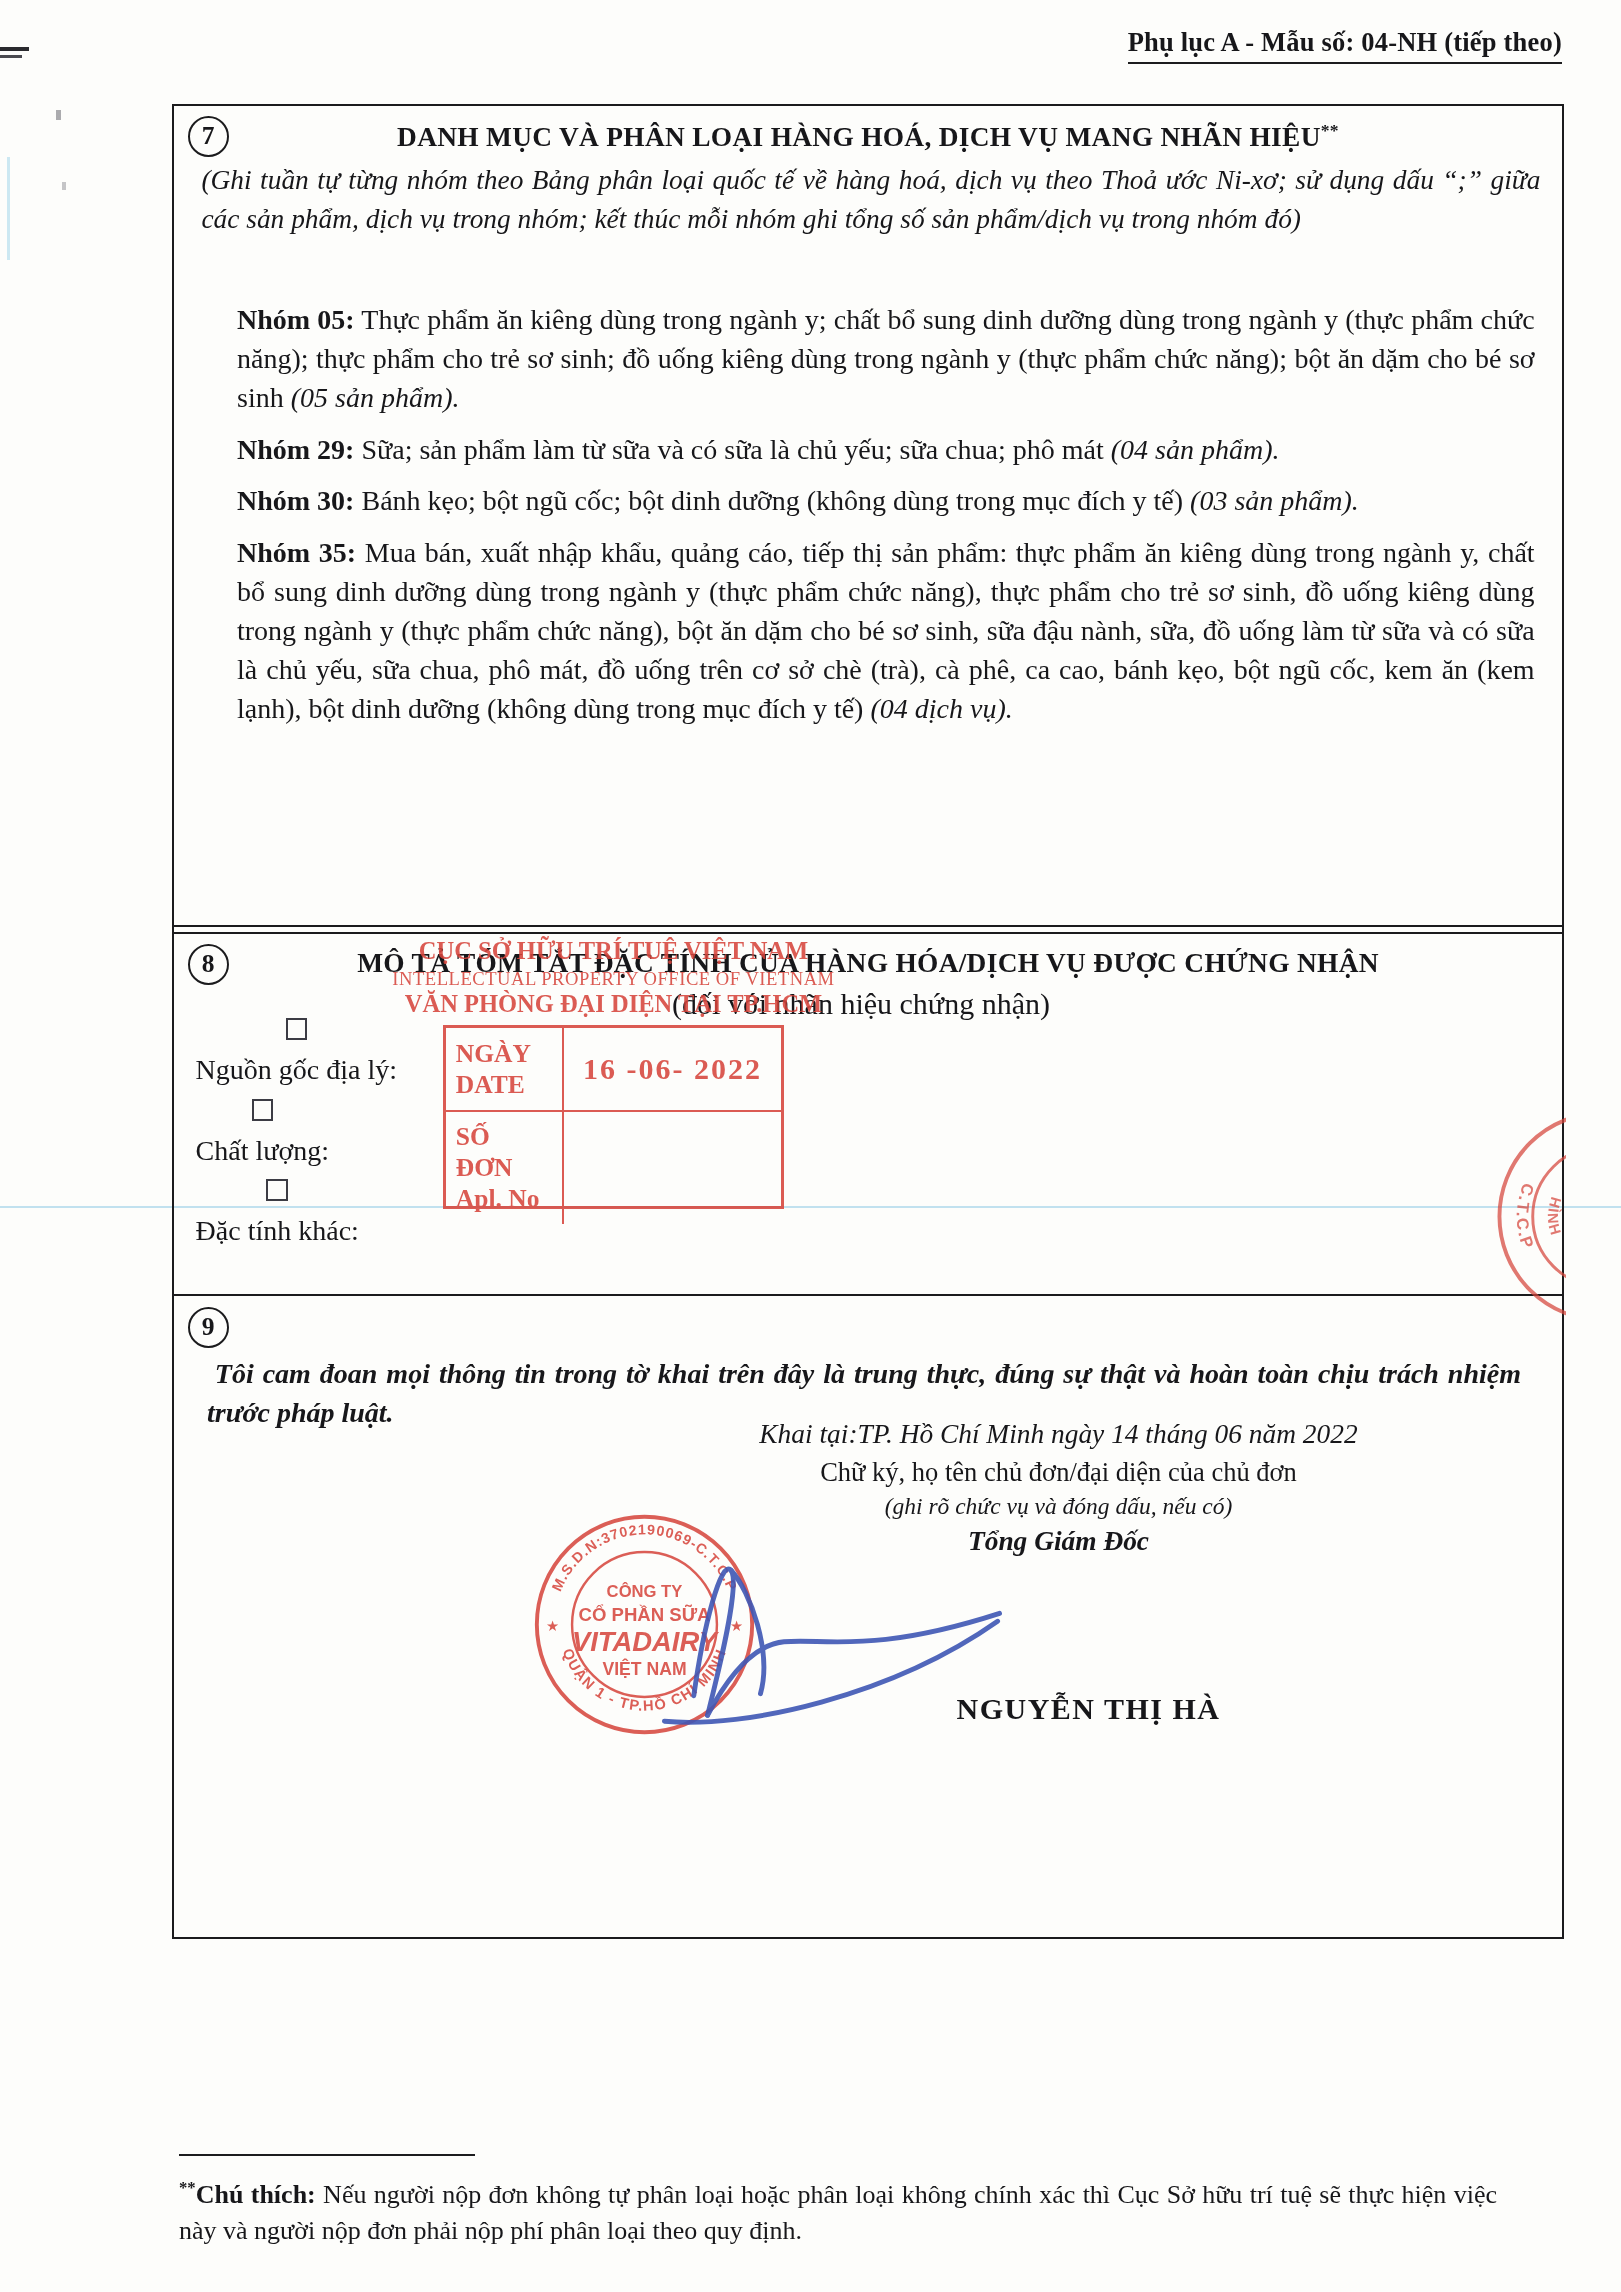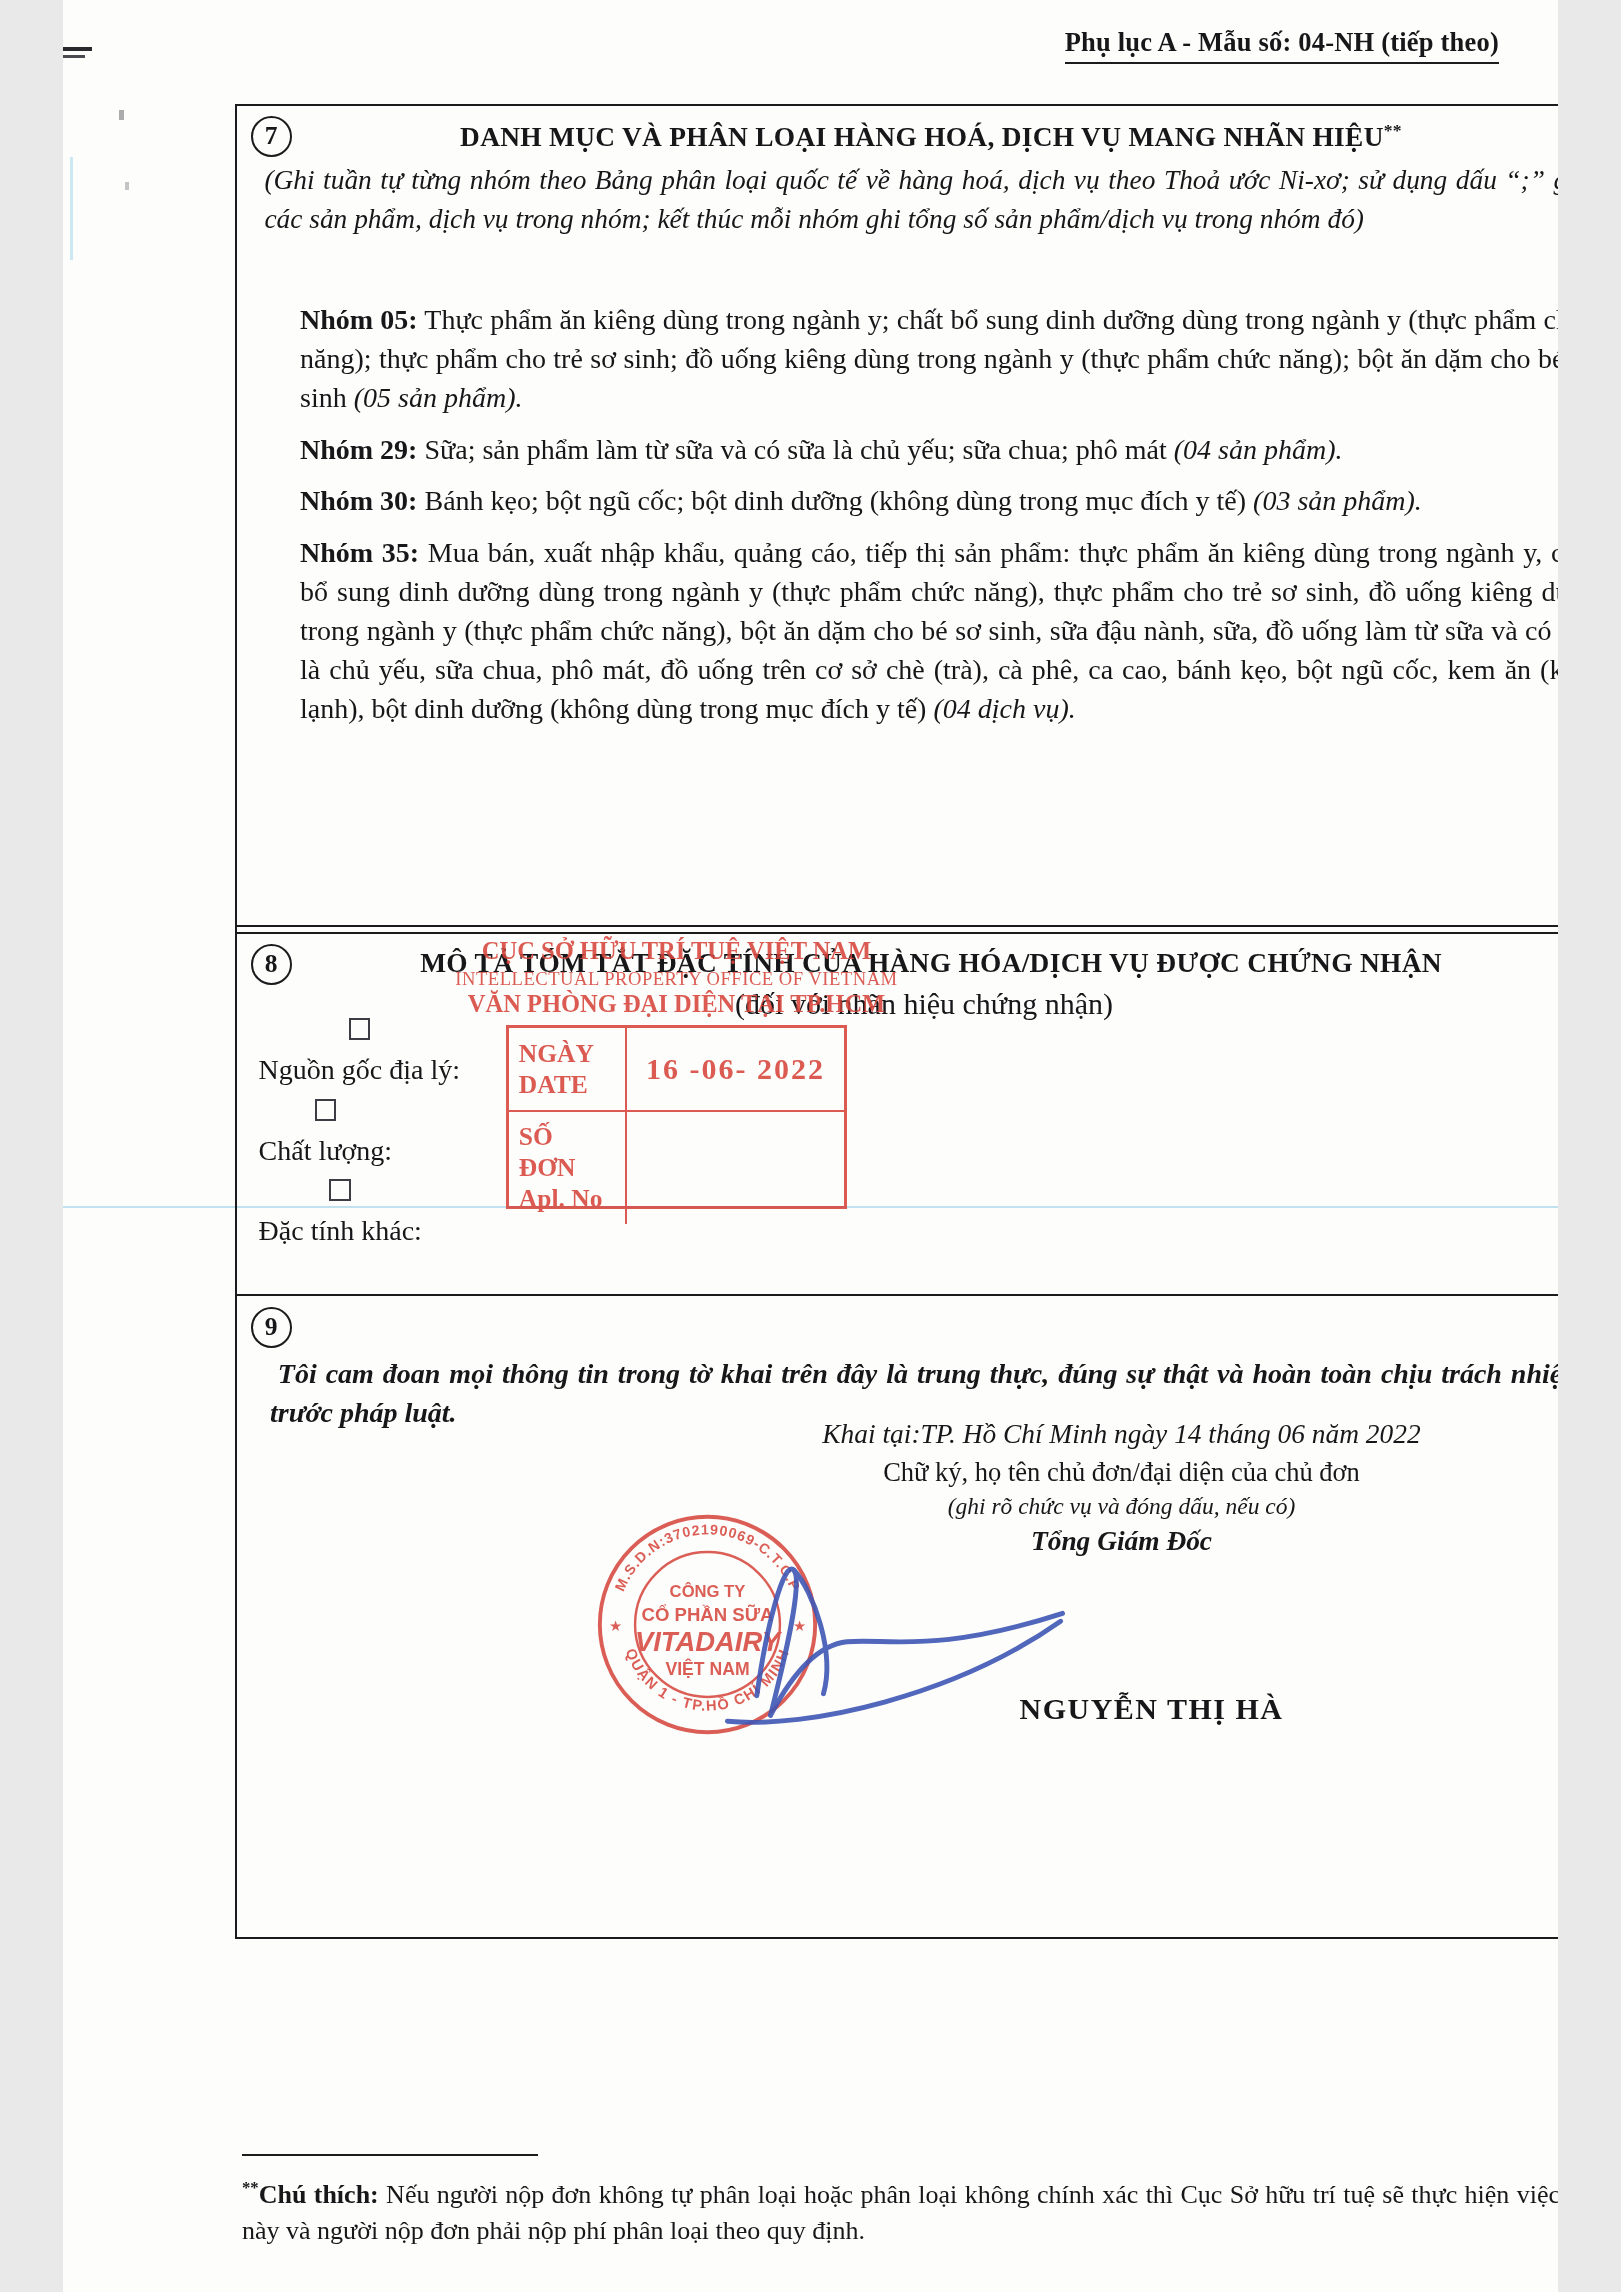--- a/index.html
+++ b/index.html
@@ -1,18 +1,18 @@
 <!DOCTYPE html>
 <html lang="vi"><head>
 <meta charset="utf-8">
 <style>
   * { margin:0; padding:0; box-sizing:border-box; }
   html,body { background:#e9e9e9; }
   .page {
-    position:relative; width:1495px; height:2293px; margin:0 auto;
+    position:relative; width:1621px; height:2293px; margin:0 auto;
     background:#fdfdfb; color:#17171a; overflow:hidden;
     font-family:"Liberation Serif","DejaVu Serif",serif;
   }
   
   .form-ref {
     position:absolute; top:27.4px; right:59px;
     font-size:26.5px; font-weight:bold; letter-spacing:0.2px;
     padding-bottom:3.9px; border-bottom:2.5px solid #1c1c1e;
   }
   

